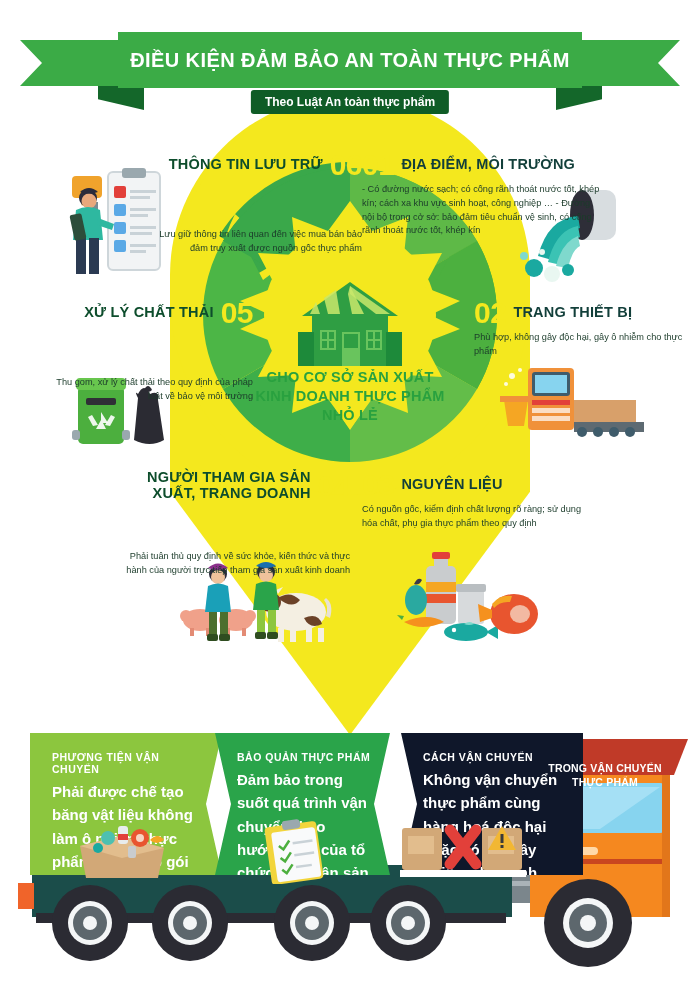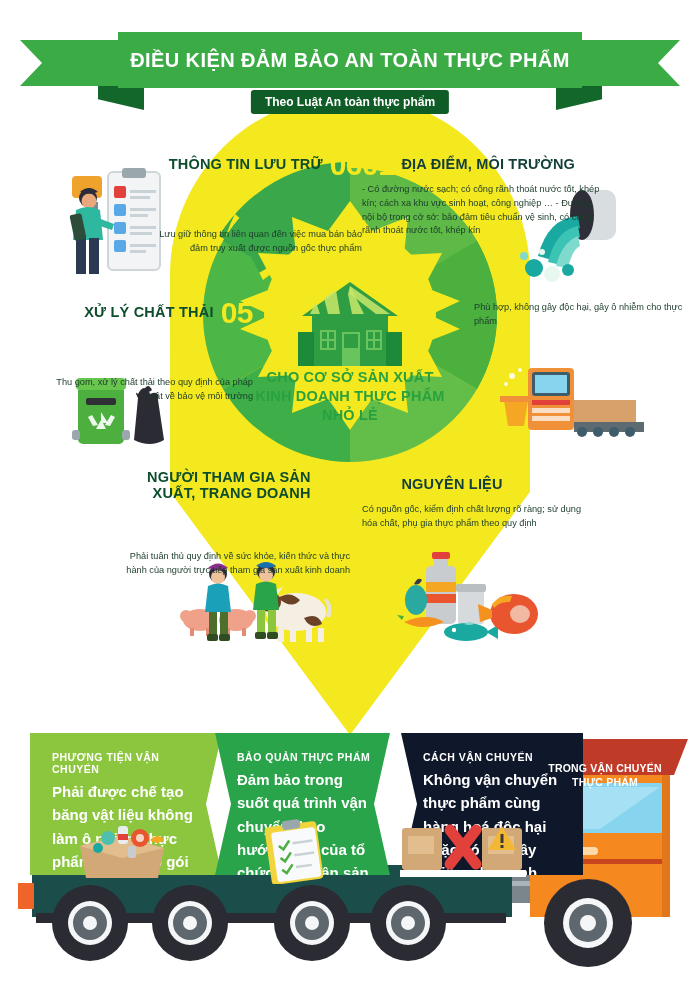--- a/index.html
+++ b/index.html
@@ -287,20 +287,24 @@
       <path d="M33 58 l-5 -9 l4 -2 l6 10 Z" fill="#ffffff" opacity="0.9"></path>
       <path d="M50 58 l5 -9 l-4 -2 l-6 10 Z" fill="#ffffff" opacity="0.9"></path>
       <rect x="12" y="62" width="8" height="10" rx="3" fill="#9aa8ae"></rect>
       <rect x="62" y="62" width="8" height="10" rx="3" fill="#9aa8ae"></rect>
       <path d="M78 26 q6 -12 12 0 q10 -4 8 6 l6 40 q-14 8 -30 0 l4 -42 q-4 -8 0 -4 Z" fill="#2b2b33"></path>
       <path d="M84 22 q4 -8 8 0 q-4 4 -8 0 Z" fill="#2b2b33"></path>
     </svg>
   </div>
 
   <div class="item i02 left-al">
+    <div class="head">
+      <span class="num">02</span>
+      <span class="ttl">TRANG THIẾT BỊ</span>
+    </div>
     <div class="body">Phù hợp, không gây độc hại,
 gây ô nhiễm cho thực phẩm</div>
   </div>
   <div class="deco" style="left:498px; top:360px;">
     <svg viewBox="0 0 160 80" style="width:160px;height:80px;">
       <rect x="30" y="8" width="46" height="62" rx="4" fill="#f0913a"></rect>
       <rect x="34" y="12" width="38" height="24" rx="3" fill="#3f5c6b"></rect>
       <rect x="37" y="15" width="32" height="18" fill="#87d4ef"></rect>
       <rect x="34" y="40" width="38" height="5" fill="#e2403a"></rect>
       <rect x="34" y="48" width="38" height="5" fill="#ffffff" opacity="0.7"></rect>

